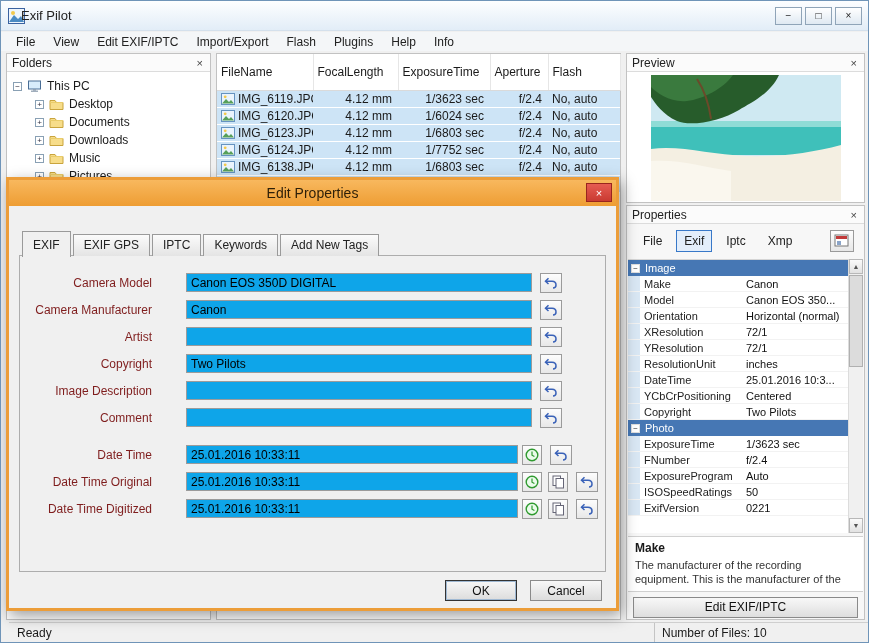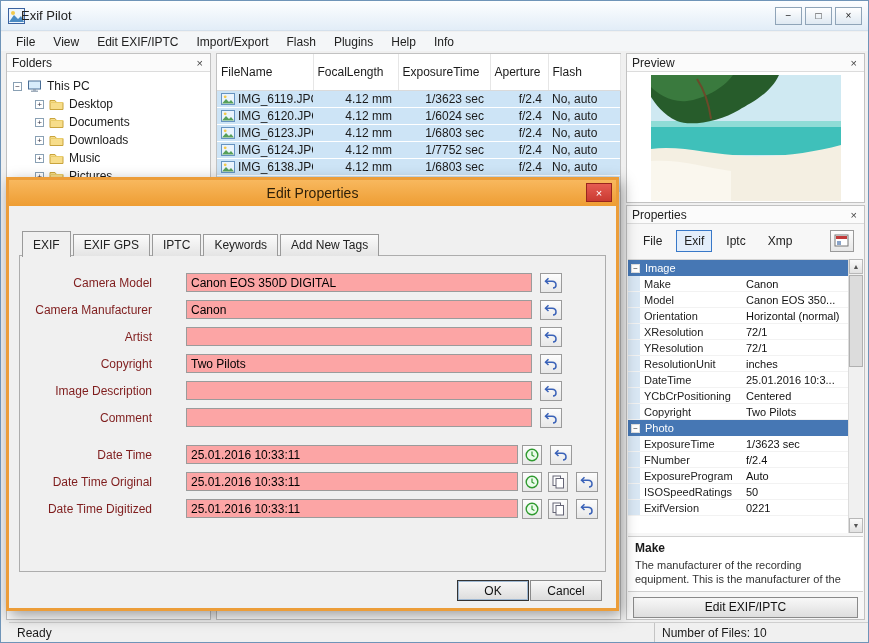--- a/index.html
+++ b/index.html
@@ -100,31 +100,31 @@
   .dclose { position: absolute; right: 4px; top: 3px; width: 26px; height: 19px; background: linear-gradient(#e65c52,#c93a31);
             border: 1px solid #99251e; color: #fff; font-size: 11px; display: flex; align-items: center; justify-content: center; cursor: default; }
   .dtabs { position: absolute; top: 50px; left: 13px; display: flex; align-items: flex-end; height: 26px; z-index: 2; }
   .dtab { height: 22px; padding: 3px 10px 0; border: 1px solid #9a9a9a; border-bottom: none;
           background: linear-gradient(#fbfbfb,#e4e4e4); margin-right: 2px; color: #222; cursor: default; }
   .dtab.active { height: 26px; padding-top: 6px; background: #f0f0f0; margin-bottom: -1px; }
   .dpage { position: absolute; top: 75px; left: 10px; right: 10px; bottom: 36px; border: 1px solid #adadad; background: #f0f0f0; padding-top: 13px; }
   .drow { display: flex; align-items: center; height: 27px; }
   .drow:nth-child(7) { margin-top: 10px; }
   .dlbl { width: 132px; text-align: right; color: #7f1d1d; flex: 0 0 auto; }
-  .dinput { margin-left: 34px; width: 346px; height: 19px; border: 1px solid #9b9b9b; background: #fca5a5;
+  .dinput { margin-left: 34px; width: 346px; height: 19px; border: 1px solid #9b9b9b; background: #0ea5e9;
             font-family: "Liberation Sans", sans-serif; font-size: 12px; padding: 0 4px; }
   .dinput.date { width: 332px; }
   .ibtn { height: 20px; border: 1px solid #9b9b9b; background: linear-gradient(#fdfdfd,#e8e8e8);
           display: flex; align-items: center; justify-content: center; cursor: default; }
   .ibtn.undo { width: 22px; margin-left: 8px; }
   .ibtn.clock { width: 20px; margin-left: 4px; }
   .ibtn.copy { width: 20px; margin-left: 6px; }
   .daterow .ibtn.undo { margin-left: 8px; }
   .dbuttons { position: absolute; bottom: 7px; left: 0; right: 0; display: flex; justify-content: flex-end;
-              gap: 1px; padding-right: 14px; }
+              gap: 13px; padding-right: 14px; }
   .btn { width: 72px; height: 21px; border: 1px solid #8a8a8a; background: linear-gradient(#f8f8f8,#dcdcdc);
          font-family: "Liberation Sans", sans-serif; font-size: 12px; color: #111; cursor: default; }
   .btn.default { border: 1px solid #333; box-shadow: 0 0 0 1px #9fb8d2 inset; }
 </style>
 </head>
 <body>
 
 <div class="window">
 
   <div class="titlebar">

